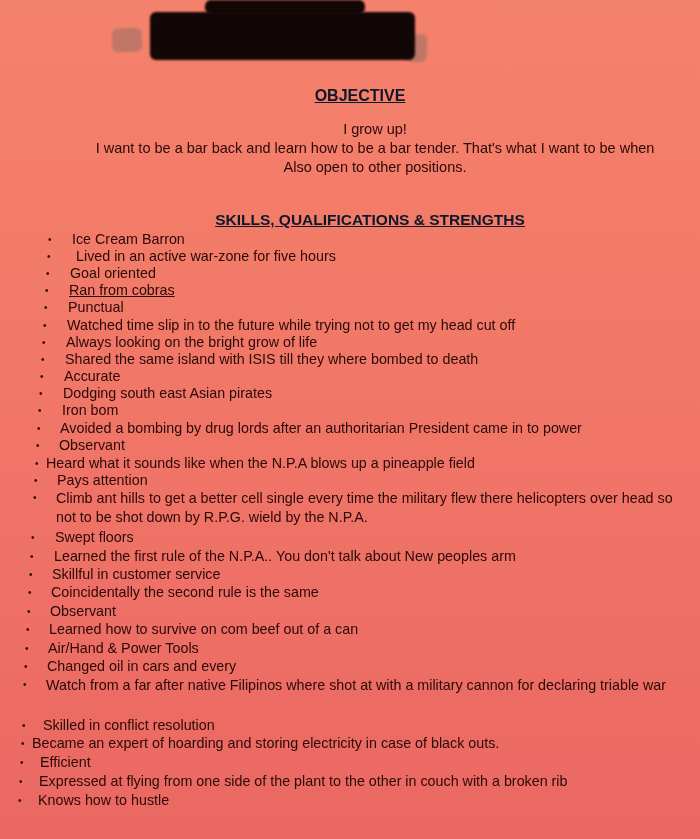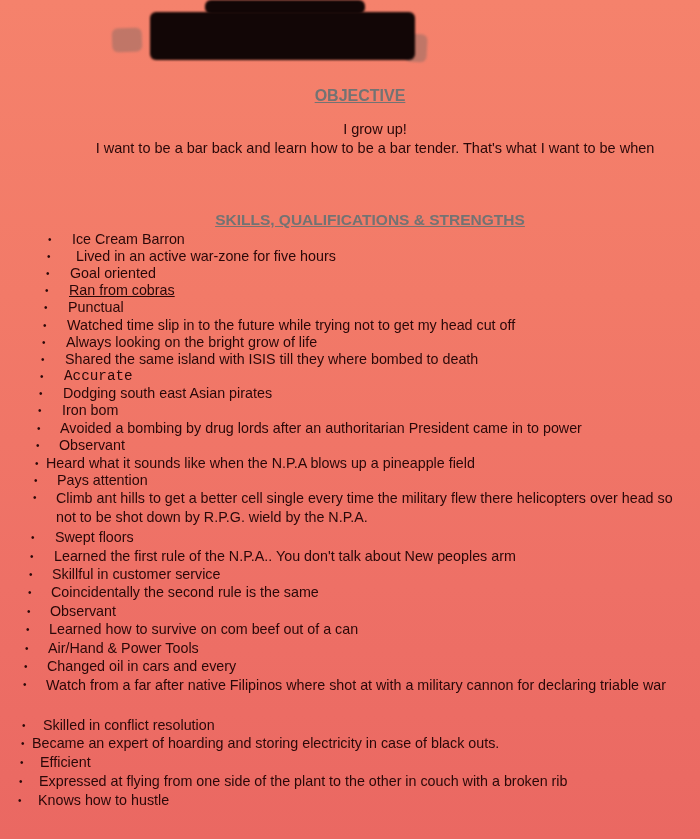--- a/index.html
+++ b/index.html
@@ -16,21 +16,21 @@
     filter: blur(1.2px);
   }
   .redaction.r1 { left: 205px; top: 0; width: 160px; height: 14px; }
   .redaction.r2 { left: 150px; top: 12px; width: 265px; height: 48px; }
   .redaction.tape { background: rgba(150,110,100,0.55); }
   .redaction.t1 { left: 112px; top: 28px; width: 30px; height: 24px; transform: rotate(-2deg); }
   .redaction.t2 { left: 405px; top: 34px; width: 22px; height: 28px; transform: rotate(3deg); }
 
   .heading {
     position: absolute; left: 0; right: 0; text-align: center;
-    font-weight: bold; text-decoration: underline; color: #737373;
+    font-weight: bold; text-decoration: underline; color: #0f172a;
     font-size: 16px;
   }
   .heading.objective { top: 87px; left: 20px; }
   .heading.skills { top: 211px; left: 40px; font-size: 15.5px; }
 
   .objective-text {
     position: absolute; top: 120px; left: 50px; width: 650px;
     text-align: center; font-size: 14.5px; line-height: 19px; color: #2a0808;
   }
   .objective-text div { white-space: nowrap; }
@@ -52,20 +52,21 @@
 
 <div class="redaction tape t1"></div>
 <div class="redaction tape t2"></div>
 <div class="redaction r1"></div>
 <div class="redaction r2"></div>
 
 <div class="heading objective">OBJECTIVE</div>
 <div class="objective-text">
   <div>I grow up!</div>
   <div>I want to be a bar back and learn how to be a bar tender. That's what I want to be when</div>
+  <div>Also open to other positions.</div>
 </div>
 
 <div class="heading skills">SKILLS, QUALIFICATIONS &amp; STRENGTHS</div>
 
 <ul class="skills" id="skills-list">
     <li style="position: absolute; top: 0px; left: 0px; right: 0px;">
       <span class="bullet" style="left: 48px;">•</span>
       <span class="txt" style="left: 72px;">Ice Cream Barron</span>
     </li>
     <li style="position: absolute; top: 17px; left: 0px; right: 0px;">
@@ -91,21 +92,21 @@
     <li style="position: absolute; top: 103px; left: 0px; right: 0px;">
       <span class="bullet" style="left: 42px;">•</span>
       <span class="txt" style="left: 66px;">Always looking on the bright grow of life</span>
     </li>
     <li style="position: absolute; top: 120px; left: 0px; right: 0px;">
       <span class="bullet" style="left: 41px;">•</span>
       <span class="txt" style="left: 65px;">Shared the same island with ISIS till they where bombed to death</span>
     </li>
     <li style="position: absolute; top: 137px; left: 0px; right: 0px;">
       <span class="bullet" style="left: 40px;">•</span>
-      <span class="txt" style="left: 64px; font-family: Liberation Mono, monospace;">Accurate</span>
+      <span class="txt" style="left: 64px;">Accurate</span>
     </li>
     <li style="position: absolute; top: 154px; left: 0px; right: 0px;">
       <span class="bullet" style="left: 39px;">•</span>
       <span class="txt" style="left: 63px;">Dodging south east Asian pirates</span>
     </li>
     <li style="position: absolute; top: 171px; left: 0px; right: 0px;">
       <span class="bullet" style="left: 38px;">•</span>
       <span class="txt" style="left: 62px;">Iron bom</span>
     </li>
     <li style="position: absolute; top: 189px; left: 0px; right: 0px;">

